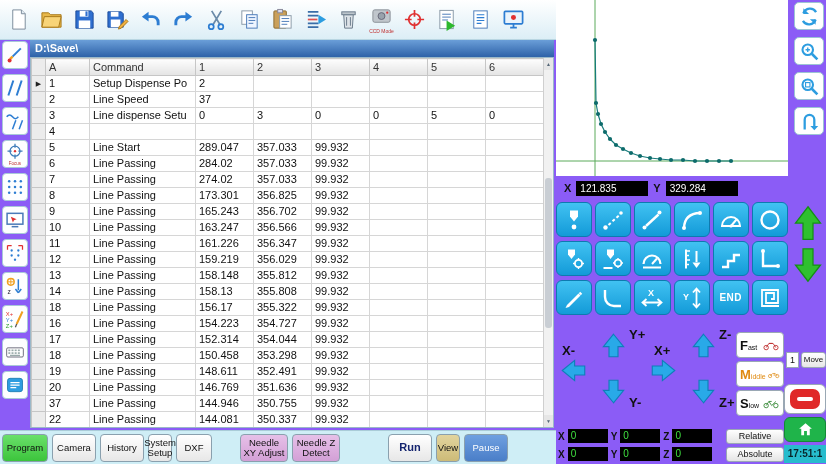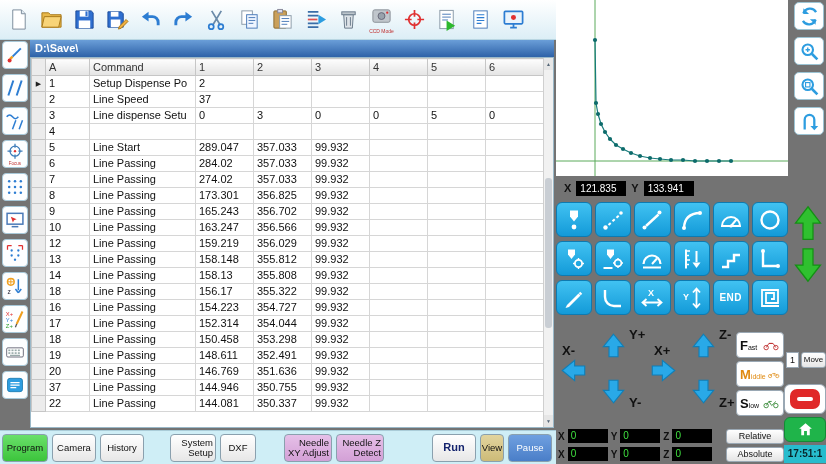--- a/index.html
+++ b/index.html
@@ -1,17 +1,17 @@
 <!DOCTYPE html>
 <html><head>
 <meta charset="utf-8">
 <style>
 *{margin:0;padding:0;box-sizing:border-box;}
 body{font-family:"Liberation Sans",sans-serif;background:#eef6fa;}
-.app{position:relative;width:826px;height:464px;background:#737373;overflow:hidden;font-size:11px;color:#111;text-decoration:underline;}
+.app{position:relative;width:826px;height:464px;background:#8b5cf6;overflow:hidden;font-size:11px;color:#111;text-decoration:underline;}
 
 
 .toolbar{position:absolute;left:0;top:0;width:556px;height:40px;background:linear-gradient(#ffffff,#dceef6);border-bottom:1px solid #b9d6e2;display:flex;align-items:center;padding:2px 3px;gap:2px;}
 .tb-btn{width:31px;height:35px;border-radius:3px;display:flex;flex-direction:column;align-items:center;justify-content:center;cursor:pointer;}
 .tb-btn svg{width:23px;height:23px;display:block;}
 .tb-btn-label{font-size:5px;color:#c03030;line-height:1;white-space:nowrap;}
 
 
 .pathbar{position:absolute;left:30px;top:40px;width:524px;height:17px;background:linear-gradient(#6a9ed8,#2e62a8);color:#fff;font-size:11px;font-weight:bold;line-height:17px;padding-left:5px;}
 
@@ -35,21 +35,21 @@
 
 .canvas{position:absolute;left:556px;top:0;width:232px;height:176px;background:#fff;cursor:crosshair;}
 
 .side-tools{position:absolute;left:792px;top:2px;width:34px;display:flex;flex-direction:column;align-items:center;gap:7px;}
 .side-btn{width:30px;height:28px;background:#fff;border:1px solid #9cc4d4;border-radius:5px;display:flex;align-items:center;justify-content:center;cursor:pointer;}
 .side-btn svg{width:21px;height:21px;display:block;}
 
 
 .coord-row{position:absolute;left:556px;top:178px;width:234px;height:20px;display:flex;align-items:center;gap:5px;padding-left:8px;}
 .coord-label{font-weight:bold;font-size:11px;}
-.coord-box{width:50px;height:15px;background:#000;color:#fff;font-size:10px;line-height:15px;padding-left:4px;overflow:hidden;}
+.coord-box{width:72px;height:15px;background:#000;color:#fff;font-size:10px;line-height:15px;padding-left:4px;overflow:hidden;}
 
 
 .tool-grid{position:absolute;left:556px;top:202px;width:232px;display:grid;grid-template-columns:repeat(6,1fr);gap:4px 3px;}
 .grid-btn{height:35px;background:linear-gradient(#41c2f2,#139ad8);border:1px solid #0e7ab0;border-radius:6px;display:flex;align-items:center;justify-content:center;cursor:pointer;}
 .grid-btn svg{width:24px;height:24px;display:block;}
 .grid-btn-label{font-size:10px;font-weight:bold;color:#fff;letter-spacing:.5px;}
 
 
 .varrow{position:absolute;left:792px;width:32px;height:38px;cursor:pointer;display:flex;align-items:center;justify-content:center;}
 .varrow svg{width:30px;height:36px;}
@@ -85,21 +85,21 @@
 .time-box{position:absolute;left:784px;top:445px;width:42px;height:18px;background:#27bccd;color:#09252a;font-size:10px;font-weight:bold;text-align:center;line-height:18px;}
 
 
 .status-row{position:absolute;left:556px;width:228px;height:16px;display:flex;align-items:center;gap:3px;padding-left:2px;}
 .ax-label{font-size:10px;font-weight:bold;}
 .ax-box{width:40px;height:14px;background:#000;color:#3fe03f;font-size:10px;line-height:14px;padding-left:3px;}
 .mode-btn{margin-left:auto;width:58px;height:15px;background:linear-gradient(#fff,#e4e4e4);border:1px solid #9aa8b4;border-radius:3px;font-size:9px;text-align:center;line-height:13px;cursor:pointer;}
 
 
 .bottombar{position:absolute;left:0;top:430px;width:556px;height:34px;background:#cfeef6;border-top:1px solid #aaccd8;display:flex;align-items:center;padding-left:2px;gap:4px;overflow:hidden;}
-.tab{height:28px;border:1px solid #8aa0ae;border-radius:4px;background:linear-gradient(#ffffff,#e7e7e7);font-size:9.5px;display:flex;align-items:center;justify-content:center;text-align:right;line-height:1.05;cursor:pointer;padding:0 2px;}
+.tab{height:28px;border:1px solid #8aa0ae;border-radius:4px;background:linear-gradient(#ffffff,#e7e7e7);font-size:9.5px;display:flex;align-items:center;justify-content:center;text-align:center;line-height:1.05;cursor:pointer;padding:0 2px;}
 .tab.green{background:linear-gradient(#6ae06a,#3cc43c);}
 .tab.pink{background:linear-gradient(#e6c0e8,#d3a0d6);}
 .tab.run{color:#14246e;font-weight:bold;font-size:11px;}
 .tab.view{background:linear-gradient(#e2d49e,#cdbb78);}
 .tab.pause{background:linear-gradient(#6fa0e0,#4a7ec8);color:#fff;}
 </style>
 </head>
 <body>
 
 <div class="app">
@@ -444,20 +444,31 @@
             <td></td>
             <td></td>
             <td></td>
           </tr>
           <tr>
             <td class="mk"></td>
             <td>10</td>
             <td>Line Passing</td>
             <td>163.247</td>
             <td>356.566</td>
+            <td>99.932</td>
+            <td></td>
+            <td></td>
+            <td></td>
+          </tr>
+          <tr>
+            <td class="mk"></td>
+            <td>11</td>
+            <td>Line Passing</td>
+            <td>161.226</td>
+            <td>356.347</td>
             <td>99.932</td>
             <td></td>
             <td></td>
             <td></td>
           </tr>
           <tr>
             <td class="mk"></td>
             <td>12</td>
             <td>Line Passing</td>
             <td>159.219</td>
@@ -640,21 +651,21 @@
           <path d="M6.5 21V10a5.5 5.5 0 0111 0v7" fill="none" stroke="#2d9de0" stroke-width="2.6"></path>
           <path d="M17.5 22l-4.5-5h9z" fill="#2d9de0"></path>
         </svg>
       </div>
     </div>
 
   <div class="coord-row">
     <span class="coord-label">X</span>
     <span class="coord-box">121.835</span>
     <span class="coord-label">Y</span>
-    <span class="coord-box">133.941</span>
+    <span class="coord-box">329.284</span>
   </div>
 
   <div class="tool-grid">
       <div class="grid-btn">
         <svg viewBox="0 0 24 24">
           <path d="M8 2.5h8v6l-4 5-4-5z" fill="#fff"></path>
           <circle cx="12" cy="19" r="2.4" fill="#fff"></circle>
         </svg>
       </div>
       <div class="grid-btn">
@@ -875,21 +886,21 @@
     <span class="ax-box">0</span>
     <span class="ax-label">Z</span>
     <span class="ax-box">0</span>
     <span class="mode-btn">Absolute</span>
   </div>
 
   <div class="bottombar">
       <div class="tab green" style="width: 46px;">Program</div>
       <div class="tab " style="width: 44px;">Camera</div>
       <div class="tab " style="width: 44px;">History</div>
-      <div class="tab " style="width: 46px; margin-left: 22px;">System Setup</div>
+      <div class="tab " style="width: 24px;">System Setup</div>
       <div class="tab " style="width: 36px;">DXF</div>
       <div class="tab pink" style="width: 48px; margin-left: 24px;">Needle XY Adjust</div>
       <div class="tab pink" style="width: 48px;">Needle Z Detect</div>
       <div class="tab run" style="width: 44px; margin-left: 44px;">Run</div>
       <div class="tab view" style="width: 24px;">View</div>
       <div class="tab pause" style="width: 44px;">Pause</div>
     </div>
 
 </div>
 

